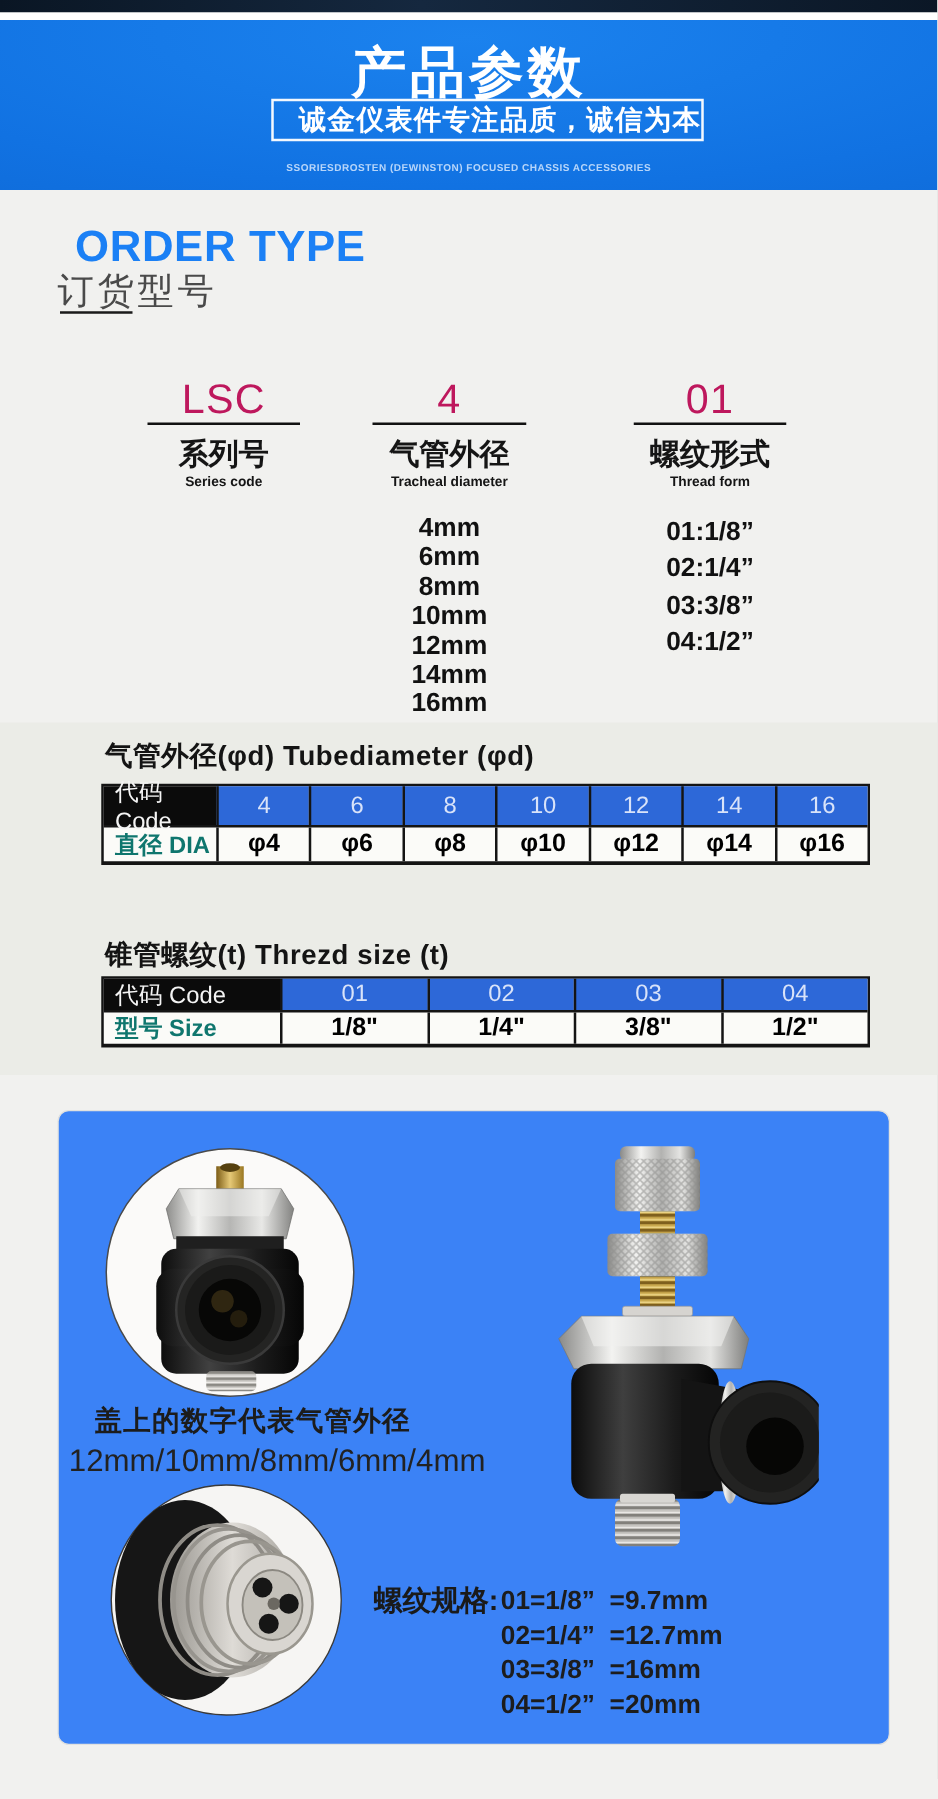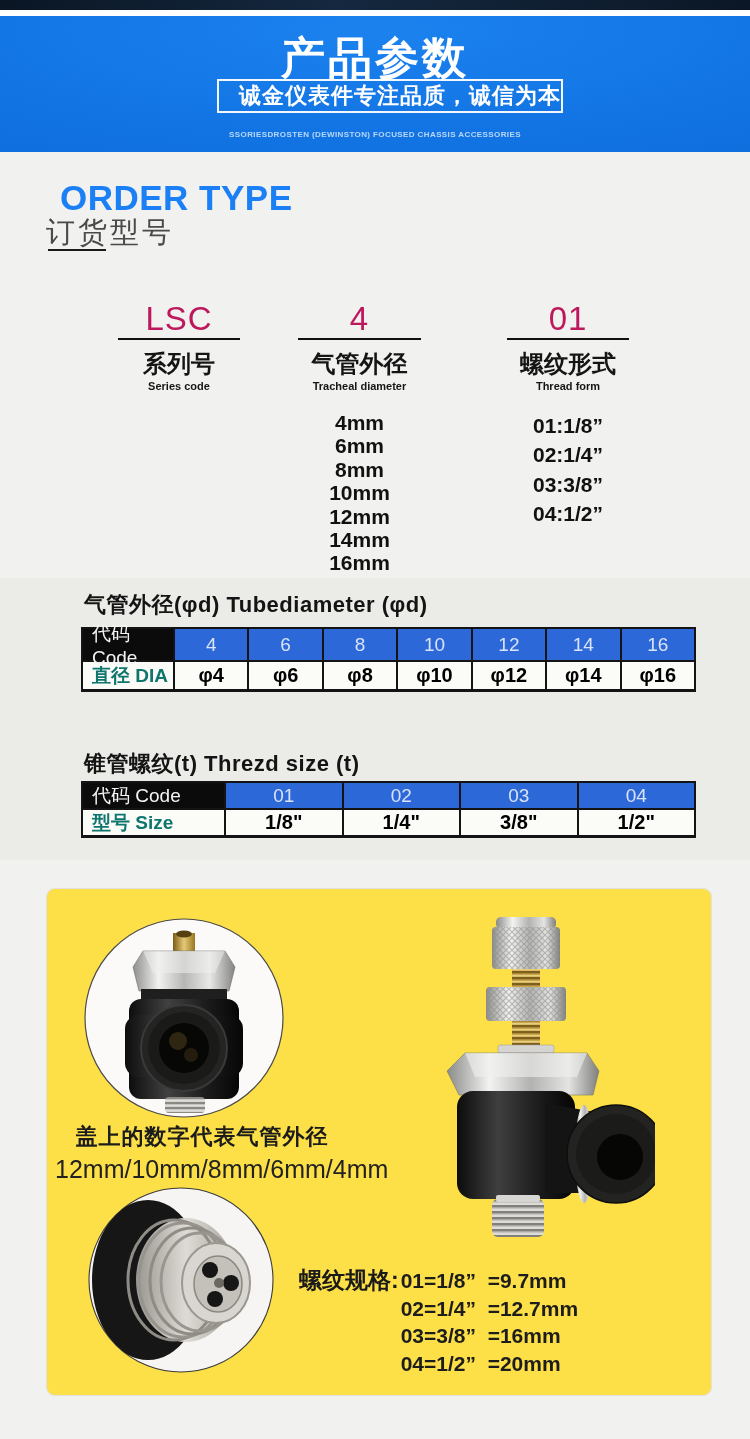--- a/index.html
+++ b/index.html
@@ -50,21 +50,21 @@
   .ot2 .r1{height:25px;} .ot2 .r2{height:25px;}
   .hcell{display:flex;align-items:center;box-sizing:border-box;padding-left:9px;flex:0 0 auto;}
   .ot1 .hcell{width:90px;} .ot2 .hcell{width:141px;}
   .r1 .hcell{background:#0b0b0b;color:#f4f4f4;font-size:19px;}
   .r2 .hcell{color:#0f766e;font-size:19px;font-weight:700;}
   .tcell{flex:1 1 0;border-left:2px solid #141414;display:flex;align-items:center;justify-content:center;}
   .r1 .tcell{background:#2d68d8;color:#d9e3f9;font-size:19px;}
   .r2 .tcell{color:#000;font-size:20px;font-weight:700;}
 
   
-  .card{position:absolute;left:46px;top:888px;width:666px;height:508px;background:#fde047;
+  .card{position:absolute;left:46px;top:888px;width:666px;height:508px;background:#3b82f6;
     border:1px solid #e1e1df;border-radius:9px;box-sizing:border-box;}
   .ph1{position:absolute;left:36px;top:28px;}
   .ph2{position:absolute;left:348px;top:22px;}
   .ph3{position:absolute;left:41px;top:298px;}
   .cap1{position:absolute;left:20px;top:233px;width:270px;text-align:center;
     font-size:22px;font-weight:600;color:#1c1c1c;letter-spacing:1px;}
   .cap2{position:absolute;left:8px;top:266px;width:300px;text-align:right;
     font-size:25px;font-weight:400;color:#222;}
   .tspec{position:absolute;left:252px;top:378px;display:flex;align-items:flex-start;}
   .tspec-label{font-size:23px;font-weight:600;color:#1a1a1a;line-height:27.6px;}

